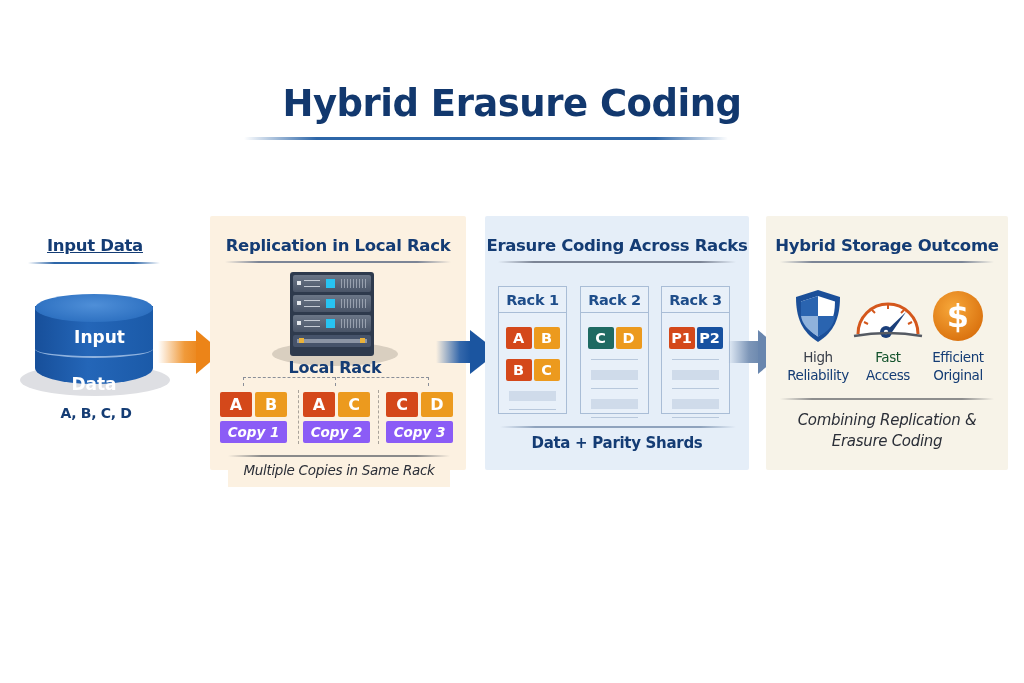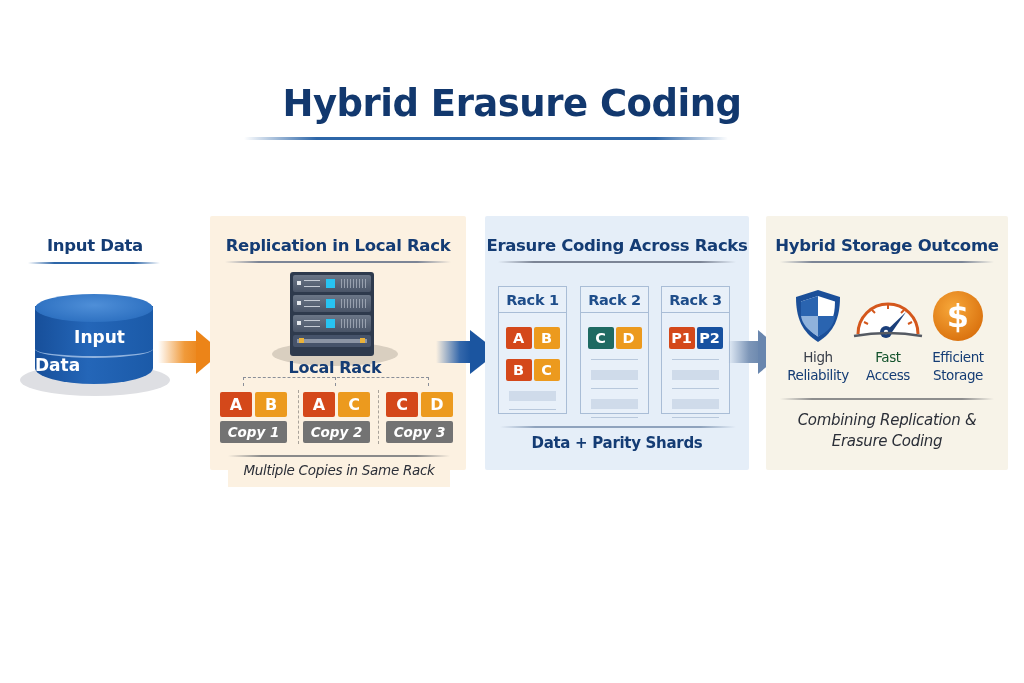--- a/index.html
+++ b/index.html
@@ -7,28 +7,28 @@
   body { position: relative; font-family: "DejaVu Sans", "Liberation Sans", sans-serif; color: #12386e; }
   .abs { position: absolute; }
 
   .title { left: 0; width: 1024px; top: 82px; text-align: center; font-size: 37px; font-weight: bold; color: #12386e; letter-spacing: -0.5px; }
   .title-rule { left: 244px; top: 137px; width: 484px; height: 3px; background: linear-gradient(90deg, rgba(40,100,170,0) 0%, #2d66a8 15%, #2d66a8 85%, rgba(40,100,170,0) 100%); border-radius: 2px; }
 
   .sec-title { font-size: 16.5px; font-weight: bold; color: #143c74; text-align: center; white-space: nowrap; letter-spacing: -0.3px; }
   .sec-rule { height: 2px; background: linear-gradient(90deg, rgba(80,90,110,0) 0%, #7c8596 15%, #7c8596 85%, rgba(80,90,110,0) 100%); }
 
   
-  .in-title { left: 10px; width: 170px; top: 236px; }
+  .in-title { left: 10px; width: 170px; top: 236px; text-decoration: underline; }
   .in-rule { left: 28px; top: 262px; width: 132px; background: linear-gradient(90deg, rgba(45,102,168,0) 0%, #2d66a8 20%, #2d66a8 80%, rgba(45,102,168,0) 100%); }
   .db-shadow { left: 20px; top: 364px; width: 150px; height: 32px; border-radius: 50%; background: #dedfe3; }
   .db-body { left: 35px; top: 306px; width: 118px; height: 78px; background: linear-gradient(90deg, #174f9a 0%, #2466b8 45%, #1b5aa8 100%); border-radius: 0 0 59px 59px / 0 0 16px 16px; }
   .db-mid { left: 35px; top: 340px; width: 118px; height: 18px; border-bottom: 2px solid #8fb2de; border-radius: 0 0 59px 59px / 0 0 9px 9px; }
   .db-top { left: 35px; top: 294px; width: 118px; height: 28px; border-radius: 50%; background: radial-gradient(ellipse at 50% 40%, #4f8fd8 0%, #2f72c2 70%, #235fab 100%); }
   .db-line1 { left: 35px; width: 129px; top: 327px; text-align: center; color: #fff; font-weight: bold; font-size: 17px; }
-  .db-line2 { left: 35px; width: 118px; top: 355px; text-align: left; color: #fff; font-weight: bold; font-size: 17px; }
+  .db-line2 { left: 35px; width: 118px; top: 374px; text-align: center; color: #fff; font-weight: bold; font-size: 17px; }
   .in-caption { left: 6px; width: 180px; top: 403px; text-align: center; font-weight: bold; font-size: 14px; color: #143c74; line-height: 21px; letter-spacing: -0.3px; }
 
   
   .arrow { display: flex; align-items: center; }
   .arrow .shaft { height: 22px; }
   .arrow .head { width: 0; height: 0; border-top: 22px solid transparent; border-bottom: 22px solid transparent; }
   .arrow-1 { left: 158px; top: 330px; }
   .arrow-1 .shaft { width: 38px; background: linear-gradient(90deg, rgba(240,140,40,0) 0%, #f09a3a 70%, #ec8a22 100%); }
   .arrow-1 .head { border-left: 26px solid #ec8418; }
   .arrow-2 { left: 436px; top: 330px; }
@@ -63,21 +63,21 @@
   .local-label { left: 280px; width: 110px; top: 358px; text-align: center; font-weight: bold; font-size: 16px; color: #143c74; letter-spacing: -0.3px; }
   .bracket { left: 243px; top: 377px; width: 186px; height: 9px; border: 1px dashed #8a8f99; border-bottom: none; }
   .bracket-mid { left: 335px; top: 377px; width: 1px; height: 9px; border-left: 1px dashed #8a8f99; }
   .vsep { top: 390px; width: 1px; height: 54px; border-left: 1px dashed #a9a39a; }
 
   .blk { width: 32px; height: 25px; color: #fff; font-weight: bold; font-size: 16px; display: flex; align-items: center; justify-content: center; border-radius: 2px; }
   .c-red { background: #d4481a; }
   .c-org { background: #ec9a1e; }
   .c-teal { background: #1f6a62; }
   .c-blue { background: #1751a0; }
-  .copy-tag { width: 66px; height: 22px; background: #737373; color: #fff; font-style: italic; font-weight: bold; font-size: 13.5px; display: flex; align-items: center; justify-content: center; border-radius: 2px; }
+  .copy-tag { width: 66px; height: 22px; background: #8b5cf6; color: #fff; font-style: italic; font-weight: bold; font-size: 13.5px; display: flex; align-items: center; justify-content: center; border-radius: 2px; }
 
   .rep-rule2 { left: 228px; width: 222px; top: 455px; background: linear-gradient(90deg, rgba(90,90,90,0) 0%, #8a8a8a 15%, #8a8a8a 85%, rgba(90,90,90,0) 100%); }
   .rep-caption { left: 228px; width: 222px; top: 462px; text-align: center; font-style: italic; font-size: 13.5px; color: #2b2f38; letter-spacing: -0.3px; }
 
   
   .ec-title { left: 485px; width: 264px; top: 236px; }
   .ec-rule { left: 498px; width: 238px; top: 261px; }
   .rack { top: 286px; width: 69px; height: 128px; border: 1px solid #a9bdd6; background: #e8f0f9; }
   .rack-head { height: 26px; border-bottom: 1px solid #a9bdd6; font-weight: bold; font-size: 14.5px; color: #1e4d8a; display: flex; align-items: center; justify-content: center; letter-spacing: -0.3px; }
   .rack-body { padding: 14px 6px 0 6px; }
@@ -105,20 +105,21 @@
 
 <div class="abs sec-title in-title">Input Data</div>
 <div class="abs sec-rule in-rule"></div>
 <div class="abs db-shadow"></div>
 <div class="abs db-body"></div>
 <div class="abs db-mid"></div>
 <div class="abs db-top"></div>
 <div class="abs db-line1">Input</div>
 <div class="abs db-line2">Data</div>
 <div class="abs in-caption">
+  <div>A, B, C, D</div>
 </div>
 
 <div class="abs arrow arrow-1">
   <div class="shaft"></div>
     <div class="head"></div>
 </div>
 
 <div class="abs panel panel-rep"></div>
 <div class="abs panel-rep-tab"></div>
 <div class="abs sec-title rep-title">Replication in Local Rack</div>
@@ -297,21 +298,21 @@
           <stop offset="0%" stop-color="#f7a83a"></stop>
           <stop offset="100%" stop-color="#d9700d"></stop>
         </radialGradient>
       </defs>
       <circle cx="27" cy="27" r="25" fill="url(#coin)"></circle>
       <text x="27" y="38" text-anchor="middle" font-family="DejaVu Sans, sans-serif" font-weight="bold" font-size="32" fill="#ffffff">$</text>
     </svg>
   </div>
   <div class="out-label">
     <div style="color:#143c74">Efficient</div>
-    <div style="color:#143c74">Storage</div>
+    <div style="color:#143c74">Original</div>
   </div>
 </div>
 
 <div class="abs sec-rule out-rule2"></div>
 <div class="abs out-caption">
   <div>Combining Replication &amp;</div>
   <div>Erasure Coding</div>
 </div>
 
 </body></html>

